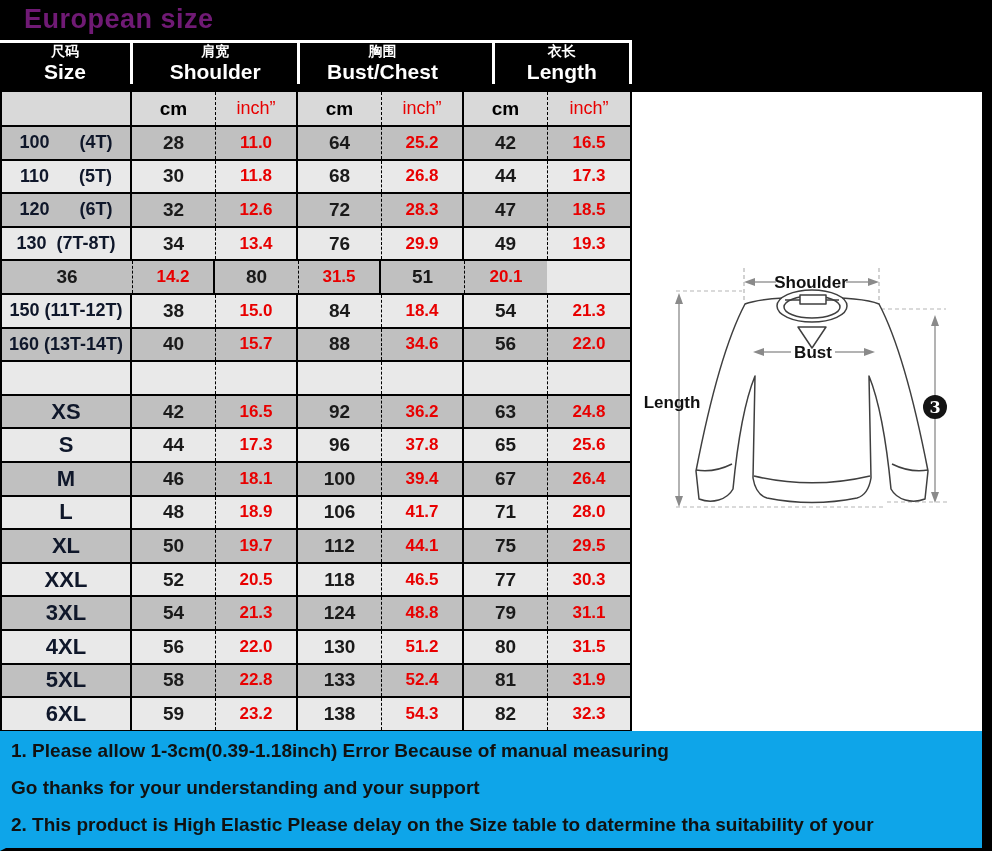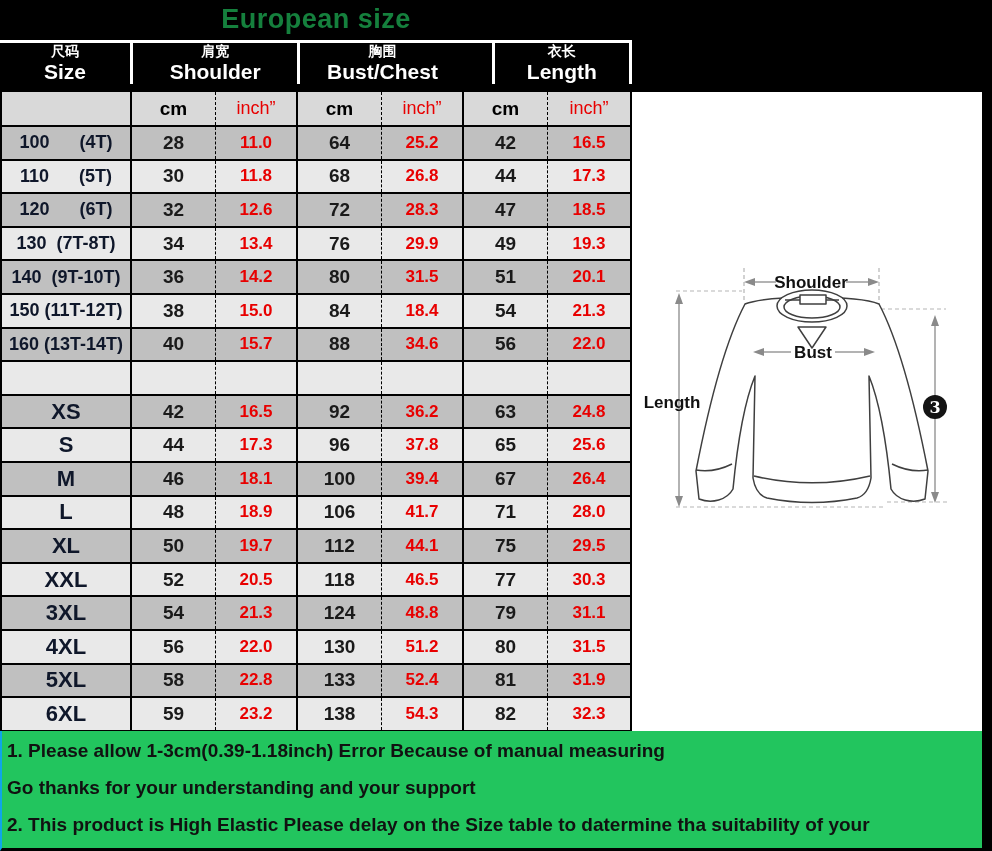--- a/index.html
+++ b/index.html
@@ -1,21 +1,21 @@
 <!DOCTYPE html>
 <html><head>
 <meta charset="utf-8">
 <style>
   html,body{margin:0;padding:0;background:#fff;}
   .page{position:relative;width:992px;height:851px;background:#fff;overflow:hidden;
         font-family:"Liberation Sans",sans-serif;}
   .top-band{position:absolute;left:0;top:0;width:992px;height:92px;background:#000;}
   .right-strip{position:absolute;left:982px;top:0;width:10px;height:851px;background:#000;}
-  .page-title{position:absolute;left:0;top:4px;width:632px;text-align:center;
-        font-size:27px;font-weight:bold;color:#15803d;letter-spacing:0.5px;}
+  .page-title{position:absolute;left:0;top:4px;width:632px;
+        font-size:27px;font-weight:bold;color:#701a75;letter-spacing:0.5px;padding-left:24px;}
   
   .table-head{position:absolute;left:0;top:40px;width:632px;height:44px;display:grid;
         grid-template-columns:130px 1fr 1fr 1fr;box-sizing:border-box;border-top:3px solid #fff;}
   .hcell{background:#000;color:#fff;display:flex;flex-direction:column;align-items:center;
         justify-content:center;box-sizing:border-box;line-height:1.1;}
   .hcell + .hcell{border-left:3px solid #fff;}
   .hcell:last-child{border-right:3px solid #fff;margin-left:27px;}
   .hcell .zh{font-size:14px;font-weight:bold;}
   .hcell .en{font-size:21px;font-weight:bold;}
   .table-body{position:absolute;left:0;top:92px;width:632px;box-sizing:border-box;
@@ -32,22 +32,22 @@
   .trow.adult .c-size{font-size:22px;}
   .c-cm{font-weight:bold;font-size:19px;color:#1a1a1a;}
   .c-in{border-left:1px dashed #000;border-right:2px solid #000;font-weight:bold;
         font-size:17px;color:#e80000;}
   .cell:last-child{border-right:none;}
   .sub-cm{font-weight:bold;font-size:19px;color:#000;}
   .sub-in{font-weight:normal;font-size:18px;color:#e80000;}
   
   .diagram{position:absolute;left:632px;top:92px;width:350px;height:641px;background:#fff;}
   
-  .notes{position:absolute;left:0;top:731px;width:982px;height:120px;background:#22c55e;
-        box-sizing:border-box;border-left:2px solid #0ea5e9;border-bottom:3px solid #000;}
+  .notes{position:absolute;left:0;top:731px;width:982px;height:120px;background:#0ea5e9;
+        box-sizing:border-box;border-left:6px solid #0ea5e9;border-bottom:3px solid #000;}
   .notes p{margin:11px 0 0 5px;font-size:19px;font-weight:bold;color:#111;line-height:26px;}
   .notes p:first-child{margin-top:7px;}
 </style>
 </head>
 <body>
 
 <div class="page">
 
   <div class="top-band"></div>
   <div class="right-strip"></div>
@@ -114,21 +114,20 @@
         <div class="trow light">
           <div class="cell c-size">130  (7T-8T)</div>
           <div class="cell c-cm">34</div>
           <div class="cell c-in">13.4</div>
           <div class="cell c-cm">76</div>
           <div class="cell c-in">29.9</div>
           <div class="cell c-cm">49</div>
           <div class="cell c-in">19.3</div>
         </div>
         <div class="trow dark">
-          <div class="cell c-size">140  (9T-10T)</div>
           <div class="cell c-cm">36</div>
           <div class="cell c-in">14.2</div>
           <div class="cell c-cm">80</div>
           <div class="cell c-in">31.5</div>
           <div class="cell c-cm">51</div>
           <div class="cell c-in">20.1</div>
         </div>
         <div class="trow light">
           <div class="cell c-size">150 (11T-12T)</div>
           <div class="cell c-cm">38</div>

